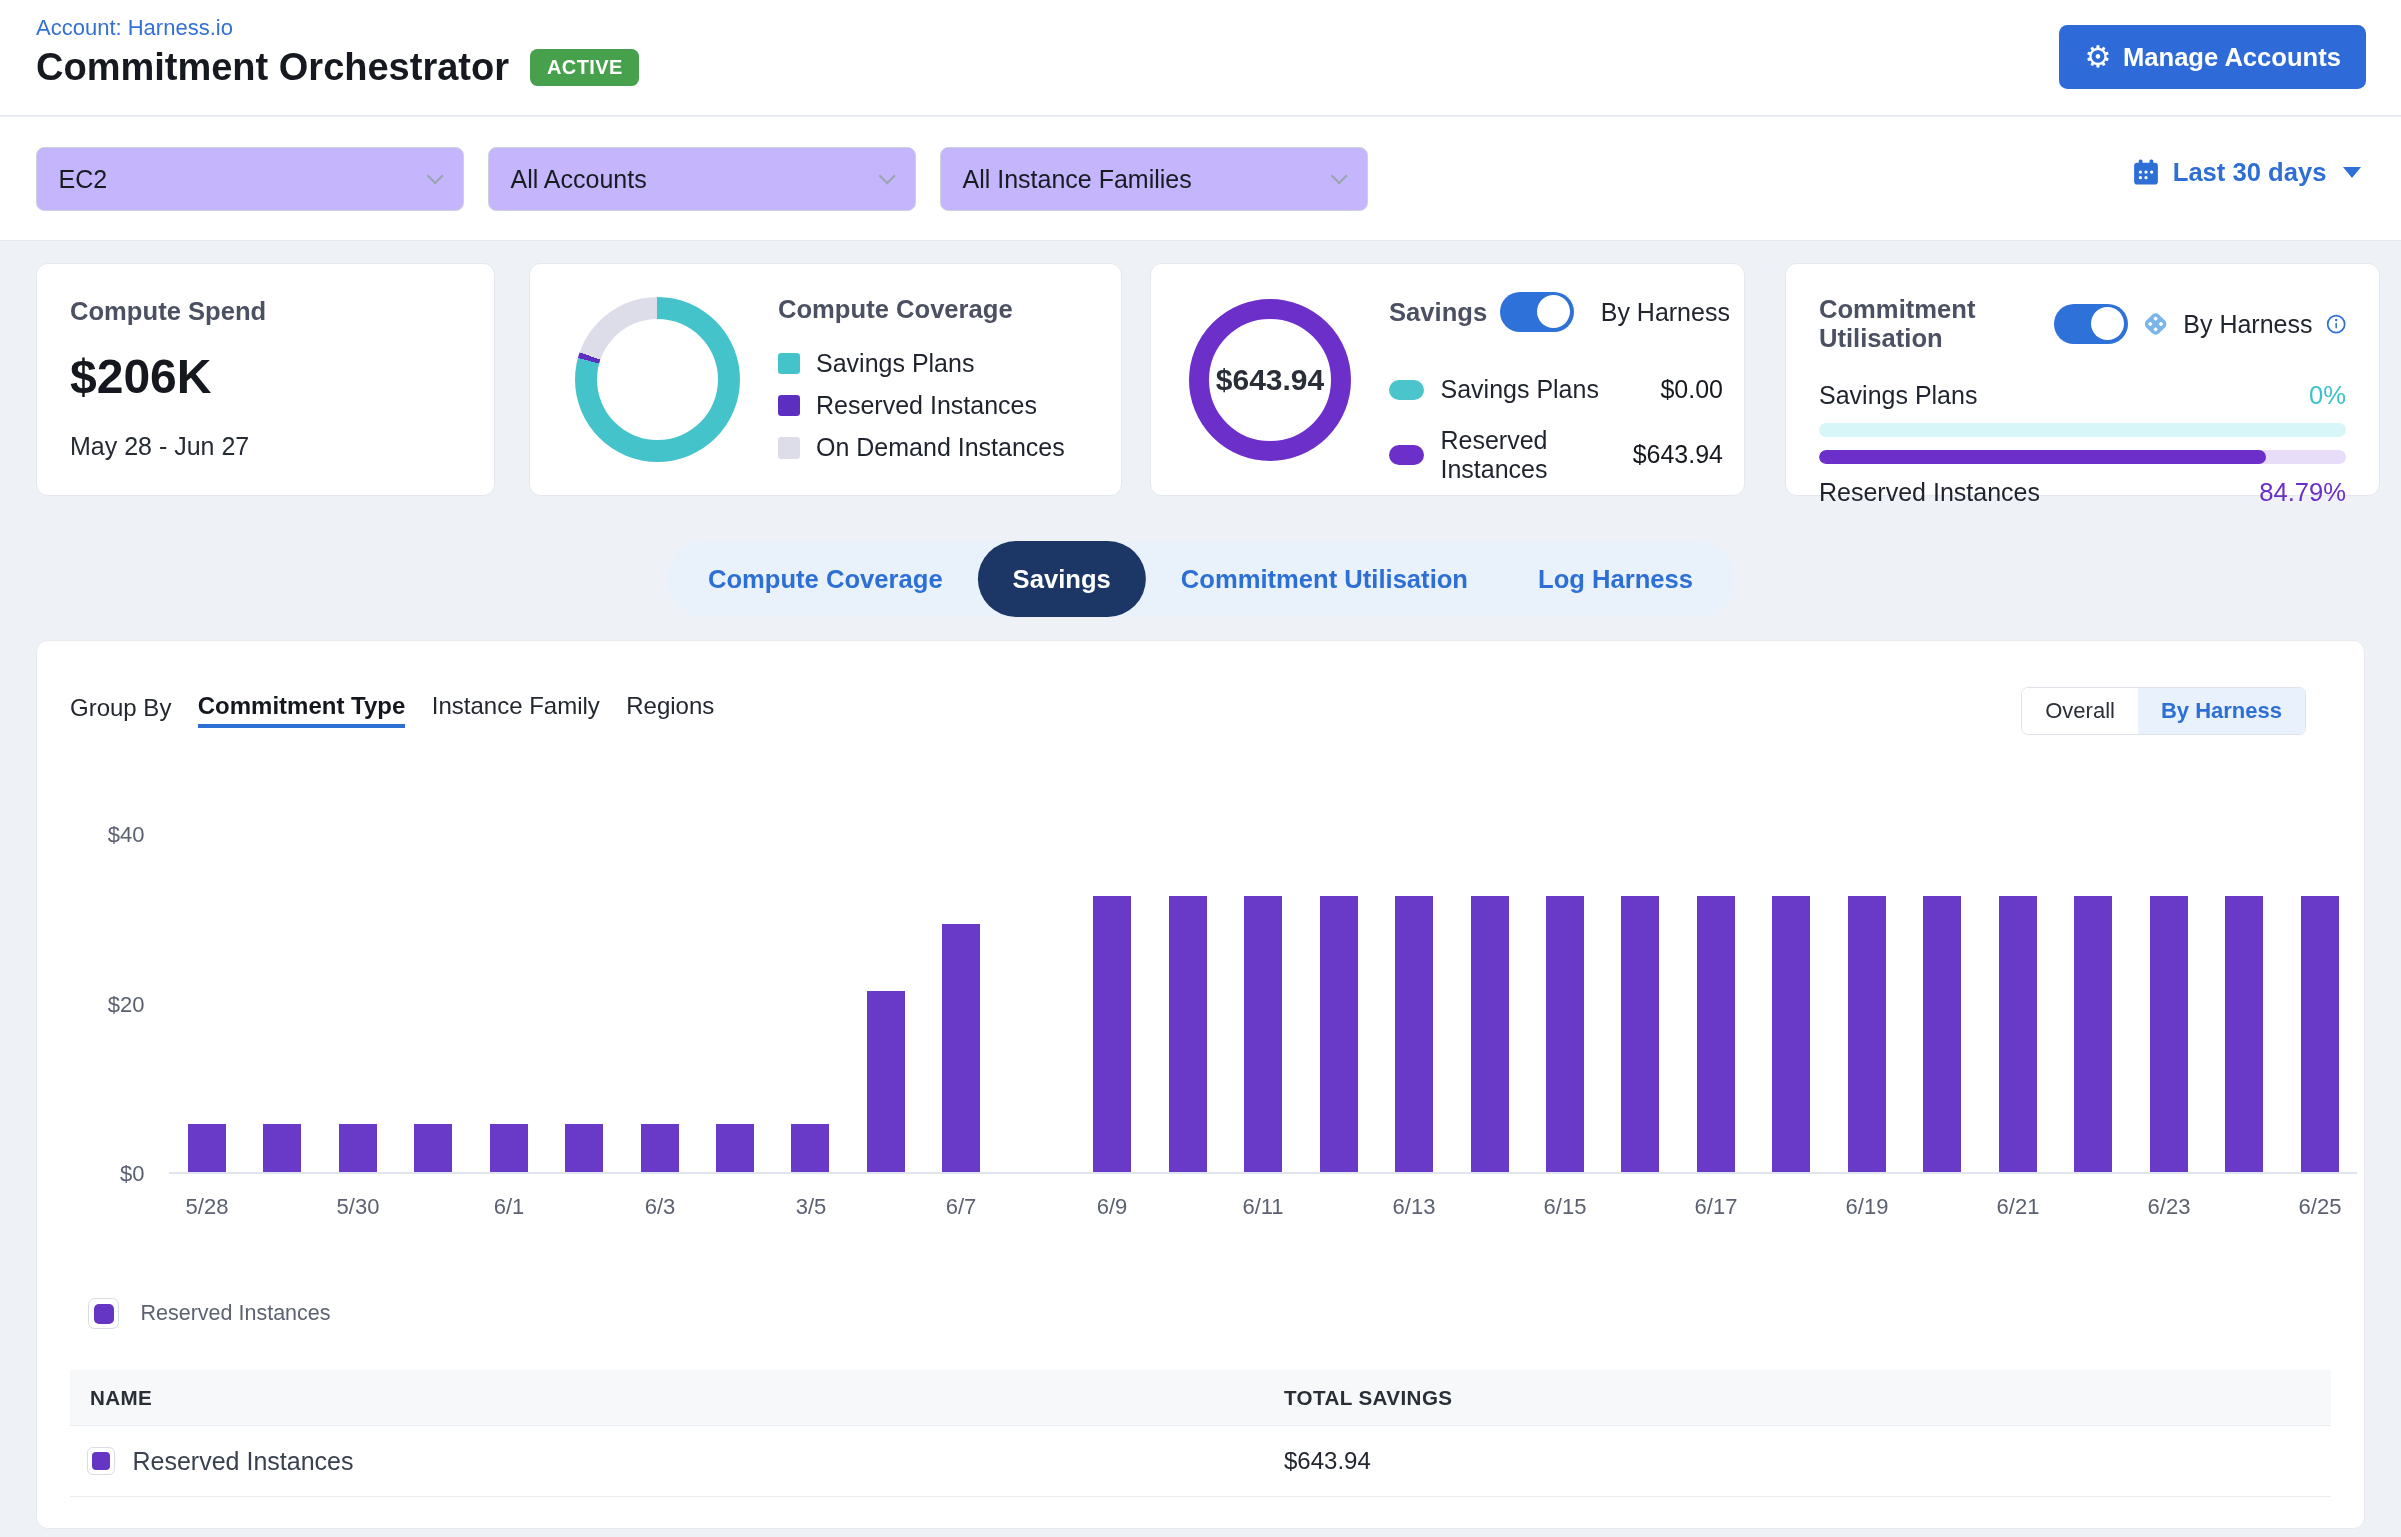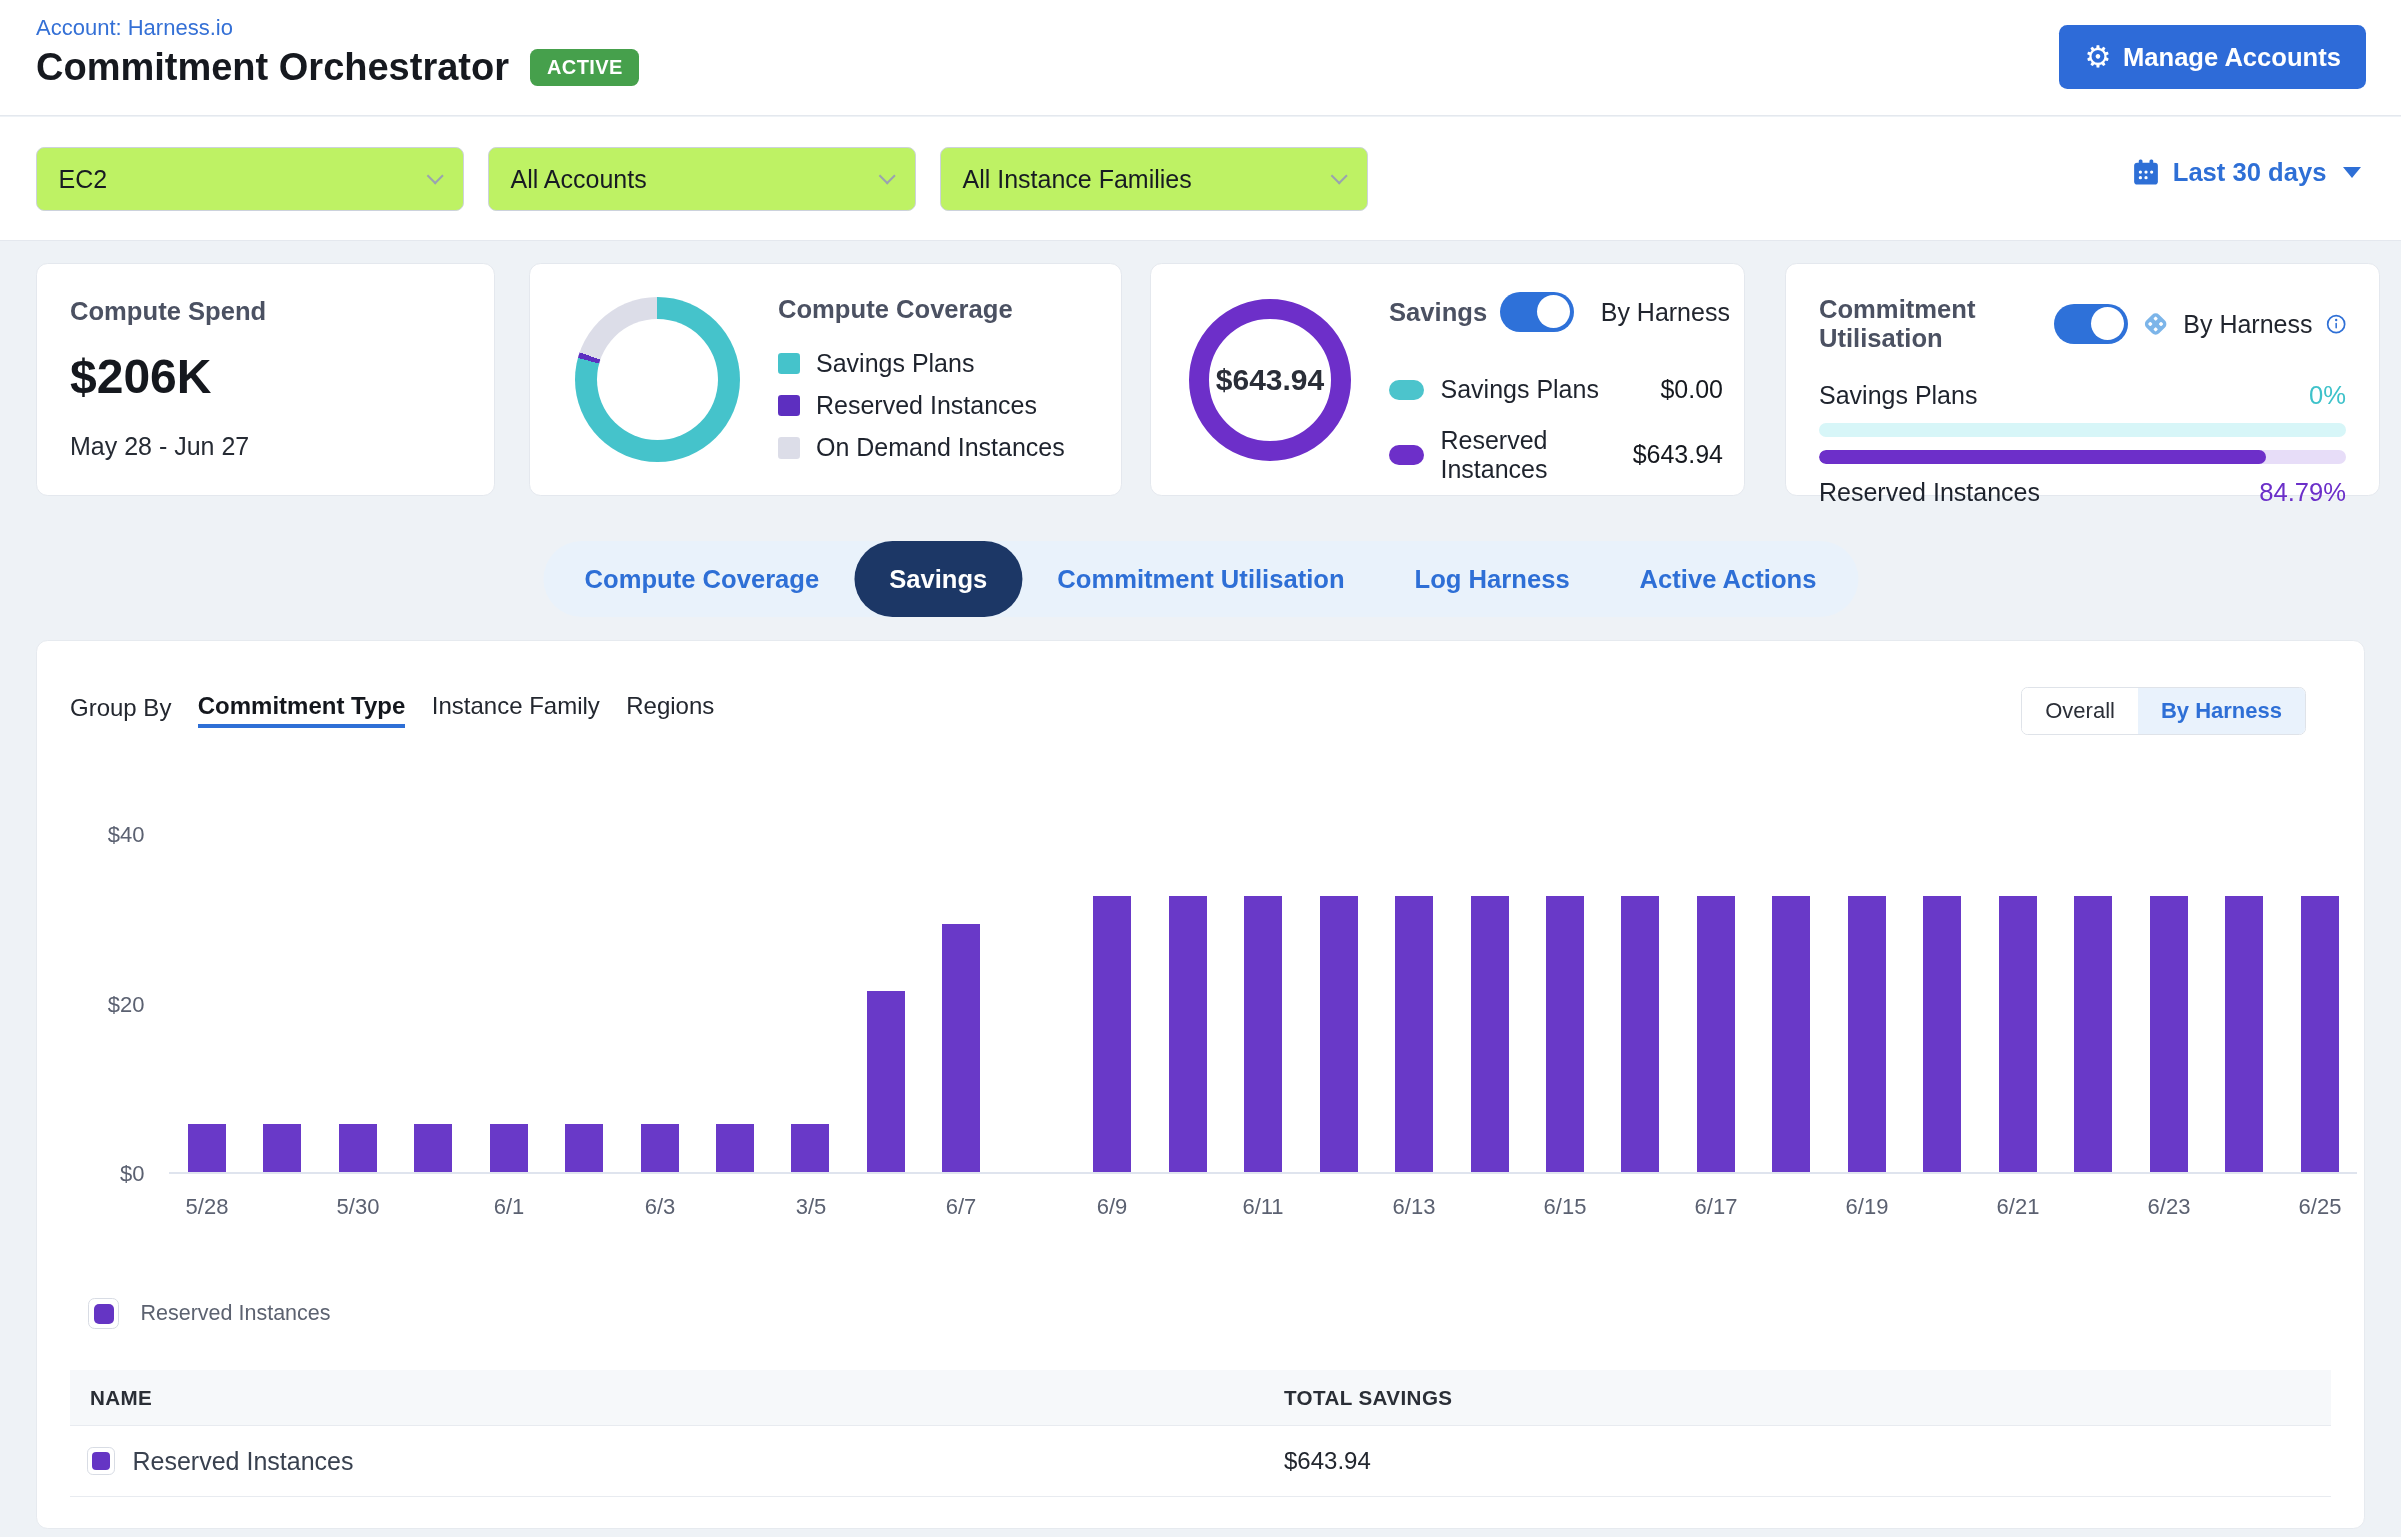--- a/index.html
+++ b/index.html
@@ -11,21 +11,21 @@
   .header { position:absolute; left:0; top:0; width:2401px; height:116px; background:#ffffff; border-bottom:1.7px solid #e4e8ee; }
   .account-link { position:absolute; left:36px; top:15px; font-size:22px; color:#3470d6; cursor:pointer; }
   .title-row { position:absolute; left:36px; top:46px; display:flex; align-items:center; gap:21.5px; }
   .page-title { font-size:38px; font-weight:bold; color:#16191f; }
   .status-badge { background:#46a04c; color:#fff; font-size:20px; font-weight:bold; padding:7.4px 16.5px; border-radius:7.4px; letter-spacing:0.4px; }
   .manage-btn { position:absolute; right:35px; top:25px; height:64px; background:#2e6bd8; border-radius:8.3px; display:flex; align-items:center; gap:11.6px; padding:0 25px; color:#fff; font-size:25.6px; font-weight:bold; cursor:pointer; }
   .gear { font-size:30px; line-height:1; }
 
   
   .filterbar { position:absolute; left:0; top:117px; width:2401px; height:124px; background:#ffffff; border-bottom:1.7px solid #e4e8ee; }
-  .select { position:absolute; top:30px; height:64px; width:428px; border:1.7px solid #ccd2dc; border-radius:8.3px; background:#bef264; display:flex; align-items:center; justify-content:space-between; padding:0 21.5px; font-size:25px; color:#171b22; cursor:pointer; }
+  .select { position:absolute; top:30px; height:64px; width:428px; border:1.7px solid #ccd2dc; border-radius:8.3px; background:#c4b5fd; display:flex; align-items:center; justify-content:space-between; padding:0 21.5px; font-size:25px; color:#171b22; cursor:pointer; }
   .chev { width:12.4px; height:12.4px; border-right:2.5px solid #9aa3b0; border-bottom:2.5px solid #9aa3b0; transform:rotate(45deg); margin-top:-6.6px; }
   .daterange { position:absolute; right:40px; top:40px; display:flex; align-items:center; gap:11.6px; color:#2e6fd6; font-size:25.6px; font-weight:bold; cursor:pointer; }
   .tri-down { width:0; height:0; border-left:9px solid transparent; border-right:9px solid transparent; border-top:11.6px solid #2e6fd6; margin-left:5px; }
 
   
   .card { position:absolute; top:263px; height:233px; background:#fff; border:1.7px solid #e4e8ee; border-radius:11.6px; }
   .card-title { font-size:25.6px; font-weight:bold; color:#4b5162; }
   #card-spend { left:36px; width:459px; padding:33px; }
   .spend-value { font-size:48px; font-weight:bold; color:#15181e; margin-top:23px; }
   .spend-period { font-size:25px; color:#262b34; margin-top:28px; }
@@ -248,21 +248,20 @@
       <span>Reserved Instances</span>
       <span class="pct-purple">84.79%</span>
     </div>
   </div>
 
   <div class="tabs">
     <div class="tab">Compute Coverage</div>
     <div class="tab active">Savings</div>
     <div class="tab">Commitment Utilisation</div>
     <div class="tab">Log Harness</div>
-    <div class="tab">Active Actions</div>
   </div>
 
   <div class="panel">
 
     <div class="groupby">
       <span class="gb-label">Group By</span>
       <span class="gb-opt active">Commitment Type</span>
       <span class="gb-opt">Instance Family</span>
       <span class="gb-opt">Regions</span>
     </div>

